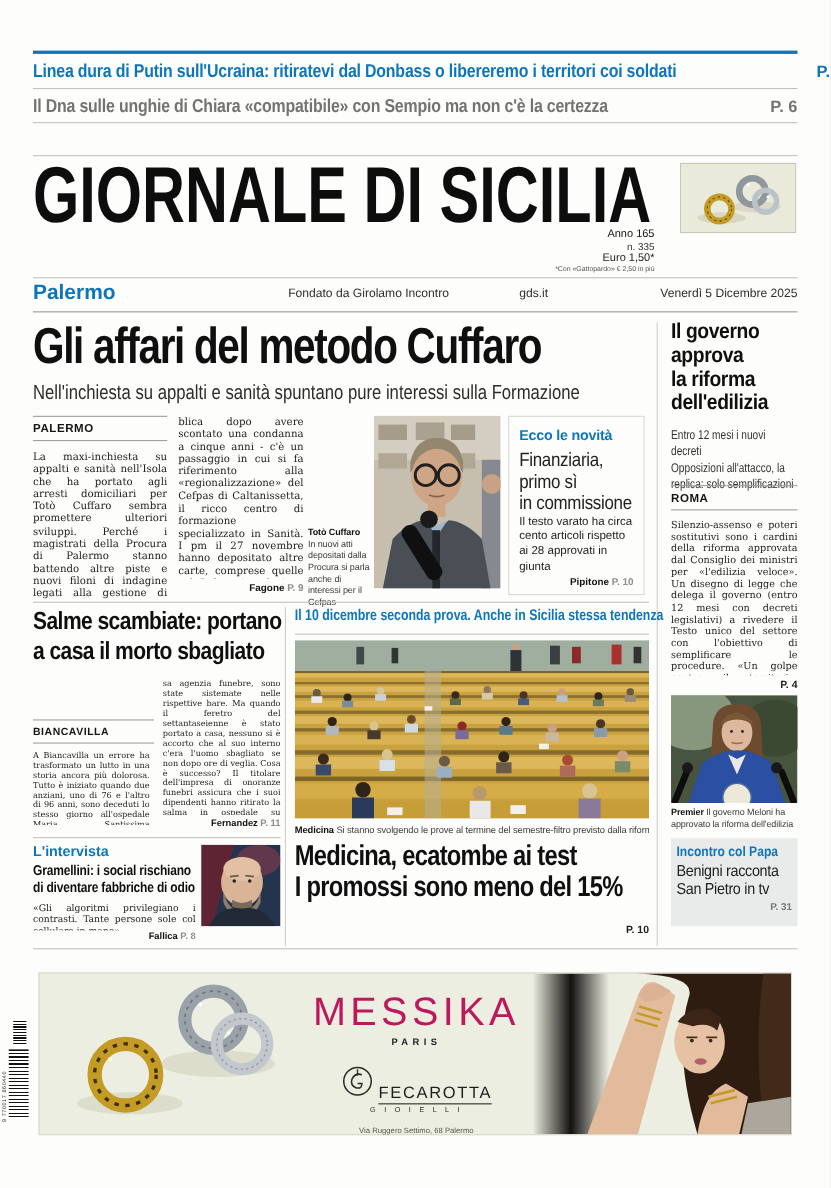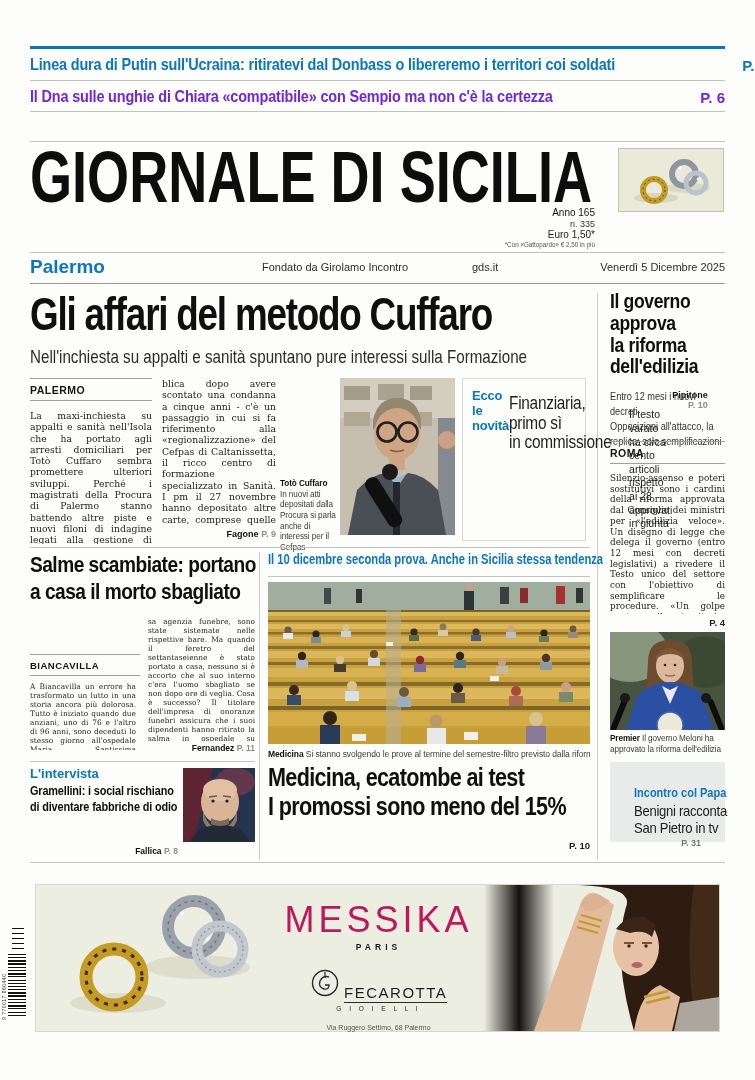--- a/index.html
+++ b/index.html
@@ -33,21 +33,21 @@
 <div id="page">
 
   <div class="rule" style="left:30px;top:46px;width:695px;height:3px;background:#0d76bb"></div>
 
   <div class="teaser blue" style="top:52px">
     <span class="t">Linea dura di Putin sull'Ucraina: ritiratevi dal Donbass o libereremo i territori coi soldati</span>
     <span class="p">P. 2-3</span>
   </div>
   <div class="rule" style="left:30px;top:80px;width:695px;height:1px"></div>
 
-  <div class="teaser" style="top:84px;color:#6d28d9">
+  <div class="teaser" style="top:84px;color:#737373">
     <span class="t">Il Dna sulle unghie di Chiara «compatibile» con Sempio ma non c'è la certezza</span>
     <span class="p">P. 6</span>
   </div>
   <div class="rule" style="left:30px;top:111px;width:695px;height:1px"></div>
 
   <div class="rule" style="left:30px;top:141px;width:695px;height:1px"></div>
 
   <svg class="abs" style="left:30px;top:146px" width="570" height="66">
     <text x="0" y="56" font-family="'DejaVu Serif',serif" font-weight="bold" font-size="72" fill="#0d0d0d" textLength="562" lengthAdjust="spacingAndGlyphs">GIORNALE DI SICILIA</text>
   </svg>
@@ -119,21 +119,21 @@
     <line x1="56" y1="52" x2="59" y2="52" stroke="#20201e" stroke-width="2.4"></line>
     <path d="M50,72 Q57,75 64,72" stroke="#8a5f4a" stroke-width="1.6" fill="none"></path>
     <rect x="49" y="78" width="16" height="14" fill="#cfa685"></rect>
     <path d="M8,157 L17,112 Q32,96 46,95 L57,104 L68,95 Q83,96 98,112 L106,157 Z" fill="#4a4e55"></path>
     <path d="M47,95 L57,110 L67,95 L57,100 Z" fill="#9db6cc"></path>
     <rect x="53" y="104" width="7" height="53" fill="#23262b"></rect>
     <rect x="36" y="96" width="15" height="56" rx="7" transform="rotate(-32 44 124)" fill="#101010"></rect>
     <circle cx="50" cy="94" r="8" fill="#1a1a1a"></circle>
   </svg>
 
-  <div class="abs" style="left:462px;top:378px;width:124px;height:163px;border:1px solid #d9d9d9;box-sizing:border-box;padding:9px;display:flex;flex-direction:row">
+  <div class="abs" style="left:462px;top:378px;width:124px;height:163px;border:1px solid #d9d9d9;box-sizing:border-box;padding:9px;display:flex;flex-direction:column">
     <div class="blue" style="font-size:13px;font-weight:bold;letter-spacing:-.2px">Ecco le novità</div>
     <div style="font-size:17.5px;line-height:1.12;color:#222;margin-top:6px;letter-spacing:-.3px">
       <span class="cx" style="transform:scaleX(.88);width:120px">Finanziaria,
 primo sì
 in commissione</span>
     </div>
     <div style="font-size:10.5px;line-height:1.3;color:#222;margin-top:auto">Il testo varato ha circa cento articoli rispetto ai 28 approvati in giunta</div>
     <div style="text-align:right;font-size:9px;margin-top:2px">
       <b>Pipitone</b> <span style="color:#8d8d8d;font-weight:bold">P. 10</span>
     </div>
@@ -169,21 +169,21 @@
     <circle cx="60" cy="93" r="13" fill="#ece9da" stroke="#4a6a9a" stroke-width="1.5"></circle>
     <rect x="6" y="66" width="6" height="34" rx="3" transform="rotate(22 9 83)" fill="#0d0d0d"></rect>
     <circle cx="15" cy="66" r="5" fill="#191919"></circle>
     <rect x="103" y="66" width="6" height="34" rx="3" transform="rotate(-22 106 83)" fill="#0d0d0d"></rect>
     <circle cx="96" cy="66" r="5" fill="#191919"></circle>
   </svg>
   <div class="cap" style="left:610px;top:734px;width:115px">
     <b>Premier</b> <span>Il governo Meloni ha approvato la riforma dell'edilizia</span>
   </div>
 
-  <div class="graybox" style="left:610px;top:762px;width:115px;height:80px;padding:24px;box-sizing:border-box">
+  <div class="graybox" style="left:610px;top:762px;width:115px;height:80px;padding:5px;box-sizing:border-box">
     <div class="blue" style="font-size:12.5px;font-weight:bold">
       <span class="cx nowrap" style="transform:scaleX(.88)">Incontro col Papa</span>
     </div>
     <div style="font-size:14.5px;line-height:1.15;color:#222;margin-top:3px;letter-spacing:-.3px">
       <span class="cx" style="transform:scaleX(.9);width:112px">Benigni racconta
 San Pietro in tv</span>
     </div>
     <div style="text-align:right;font-size:9px;font-weight:bold;color:#777;margin-top:2px">P. 31</div>
   </div>
 
@@ -200,20 +200,21 @@
     <b>Fernandez</b> <span>P. 11</span>
   </div>
 
   <div class="rule" style="left:30px;top:761px;width:225px;height:1px"></div>
 
   <div class="abs blue" style="left:30px;top:766px;font-size:13px;font-weight:bold">L'intervista</div>
   <div class="abs bighead" style="left:30px;top:783px;font-size:13px;line-height:1.22;letter-spacing:-.2px">
     <span class="cx" style="transform:scaleX(.84);width:182px">Gramellini: i social rischiano
 di diventare fabbriche di odio</span>
   </div>
+  <div class="abs serif" style="left:30px;top:820px;width:148px;height:26px;font-size:8.4px;line-height:10.4px">«Gli algoritmi privilegiano i contrasti. Tante persone sole col cellulare in mano».</div>
   <div class="byl" style="left:30px;top:846px;width:148px;font-size:8.5px">
     <b>Fallica</b> <span>P. 8</span>
   </div>
 
   <svg class="photo" style="left:183px;top:768px" width="72" height="74">
     <rect width="72" height="74" fill="#24344e"></rect>
     <path d="M0,0 L30,0 L10,74 L0,74 Z" fill="#5e2433"></path>
     <ellipse cx="52" cy="14" rx="20" ry="14" fill="#8a3a4a" opacity=".6"></ellipse>
     <ellipse cx="37" cy="34" rx="19" ry="22" fill="#d9b497"></ellipse>
     <ellipse cx="37" cy="22" rx="17" ry="11" fill="#e2c0a4"></ellipse>

